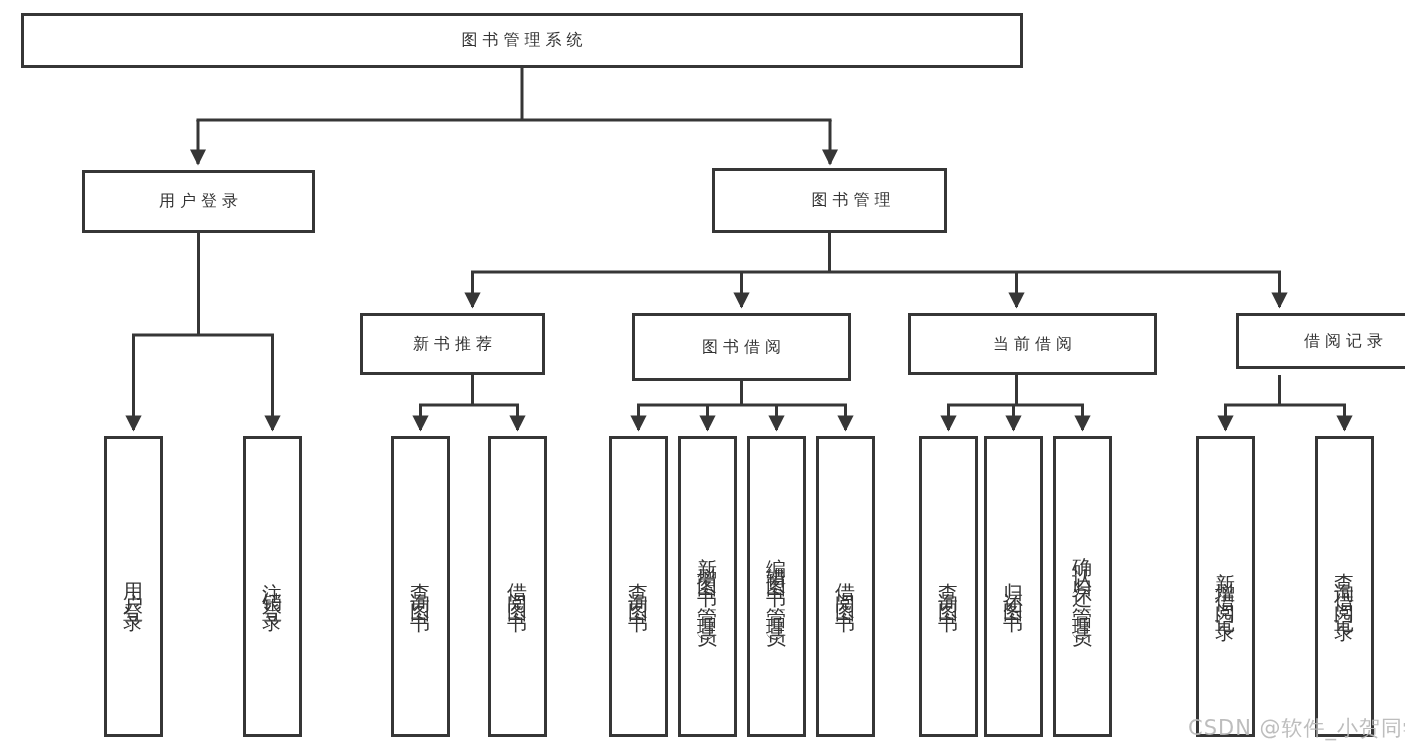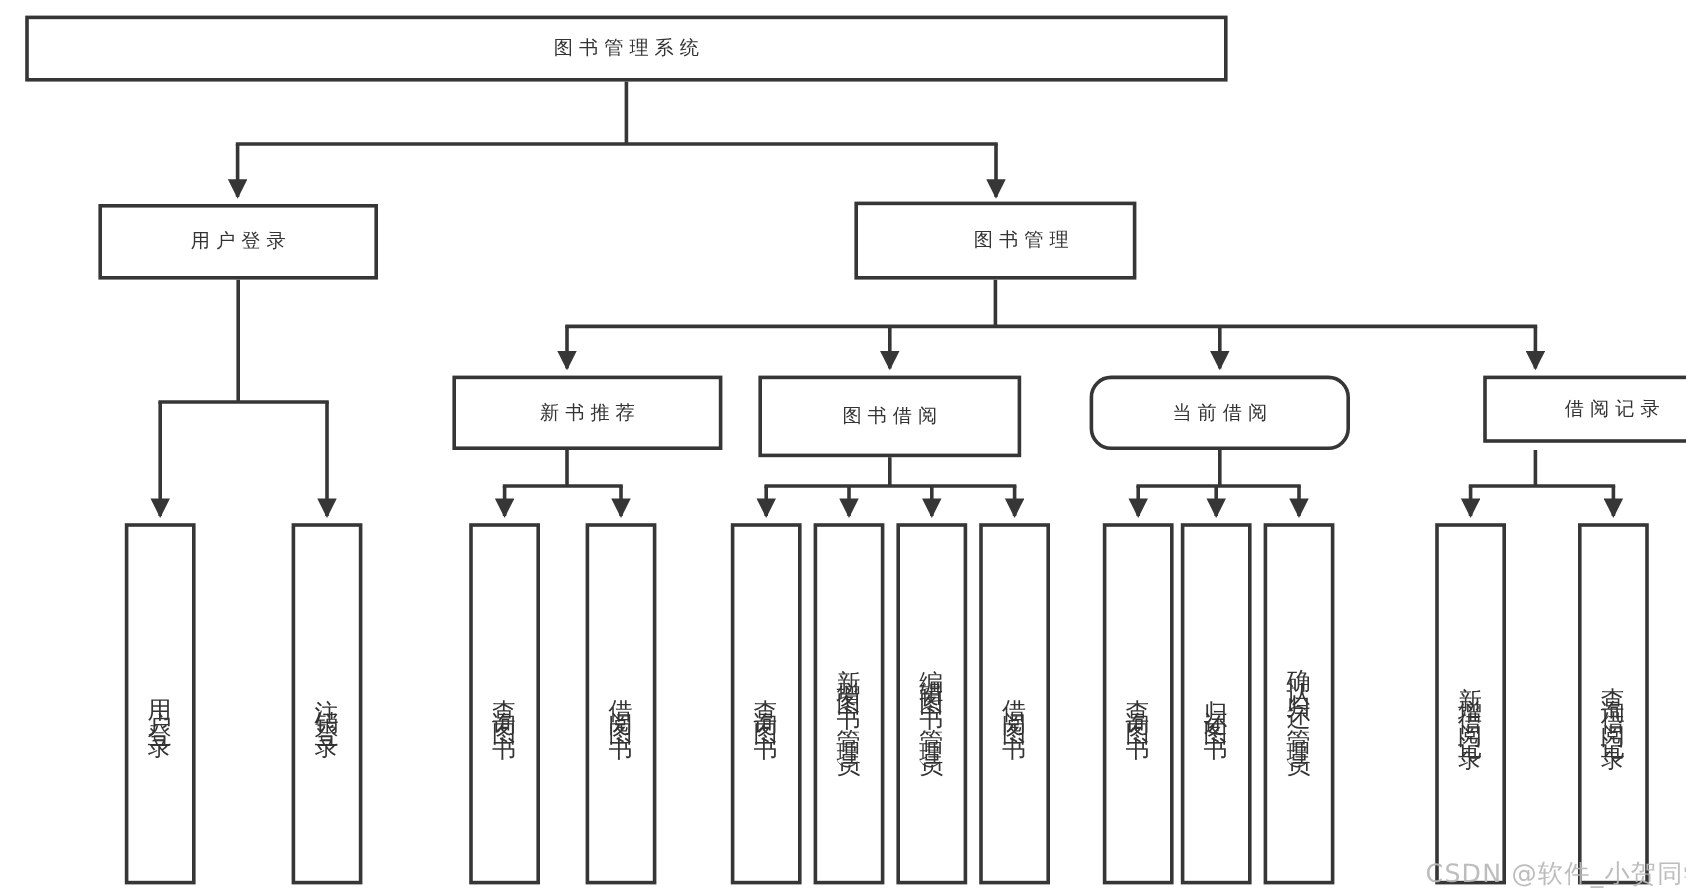--- a/index.html
+++ b/index.html
@@ -20,23 +20,23 @@
   .vnode span{
     writing-mode:vertical-rl;text-orientation:mixed;
     font-size:20px;letter-spacing:10px;line-height:1;white-space:nowrap;
   }
   
   .n-root{left:21px;top:13px;width:1002px;height:55px;}
   
   .n-userlogin{left:82px;top:170px;width:233px;height:63px;}
   .n-bookmgmt{left:712px;top:168px;width:235px;height:65px;padding-left:43px;}
   
-  .n-newbook{left:377px;top:313px;width:225px;height:62px;}
+  .n-newbook{left:360px;top:313px;width:185px;height:62px;}
   .n-bookborrow{left:632px;top:313px;width:219px;height:68px;}
-  .n-currentborrow{left:908px;top:313px;width:217px;height:62px;border-radius:18px;}
+  .n-currentborrow{left:908px;top:313px;width:249px;height:62px;}
   .n-borrowrecord{left:1236px;top:313px;width:215px;height:56px;}
   
   .leaf{top:436px;width:59px;height:301px;}
   .lf1{left:104px;}  .lf2{left:243px;}
   .lf3{left:391px;}  .lf4{left:488px;}
   .lf5{left:609px;}  .lf6{left:678px;}  .lf7{left:747px;}  .lf8{left:816px;}
   .lf9{left:919px;}  .lf10{left:984px;} .lf11{left:1053px;}
   .lf12{left:1196px;}.lf13{left:1315px;}
   .watermark{
     position:absolute;left:1188px;top:714px;z-index:5;

